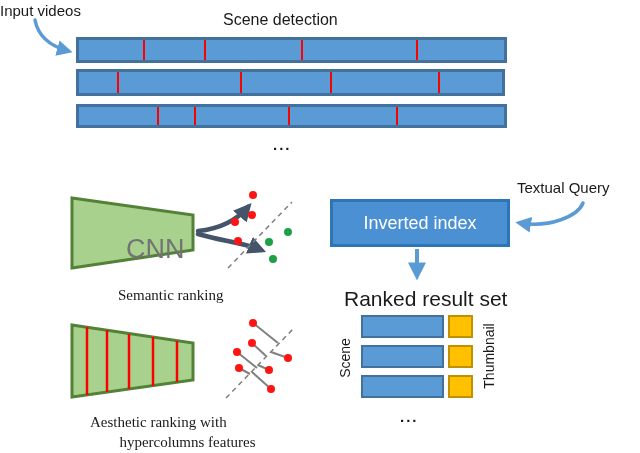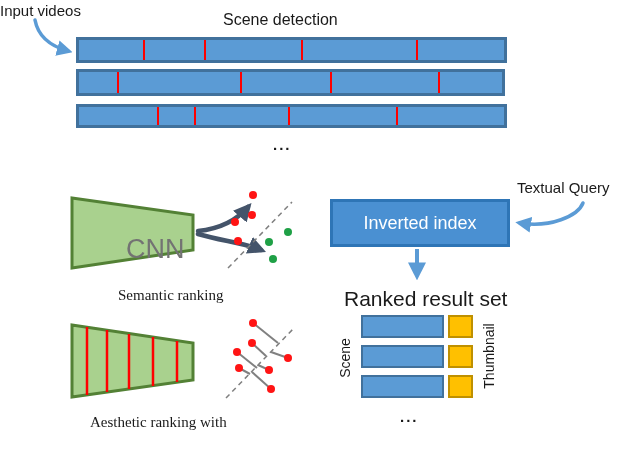--- a/index.html
+++ b/index.html
@@ -131,14 +131,15 @@
   <div class="thumb" style="left:448px;top:315px;width:25px;height:23px;"></div>
   <div class="thumb" style="left:448px;top:345px;width:25px;height:23px;"></div>
   <div class="thumb" style="left:448px;top:375px;width:25px;height:23px;"></div>
 
   <div class="vlabel" style="left:315px;top:350px;width:60px;text-align:center;">Scene</div>
   <div class="vlabel" style="left:449px;top:348px;width:80px;text-align:center;">Thumbnail</div>
 
   <div class="txt ellipsis" style="left:400px;top:408px;">...</div>
 
   <div class="txt cap" style="left:90px;top:414px;width:195px;white-space:normal;">Aesthetic ranking with</div>
+  <div class="txt cap" style="left:90px;top:434px;width:195px;text-align:center;white-space:normal;">hypercolumns features</div>
 
 </div>
 
 </body></html>

